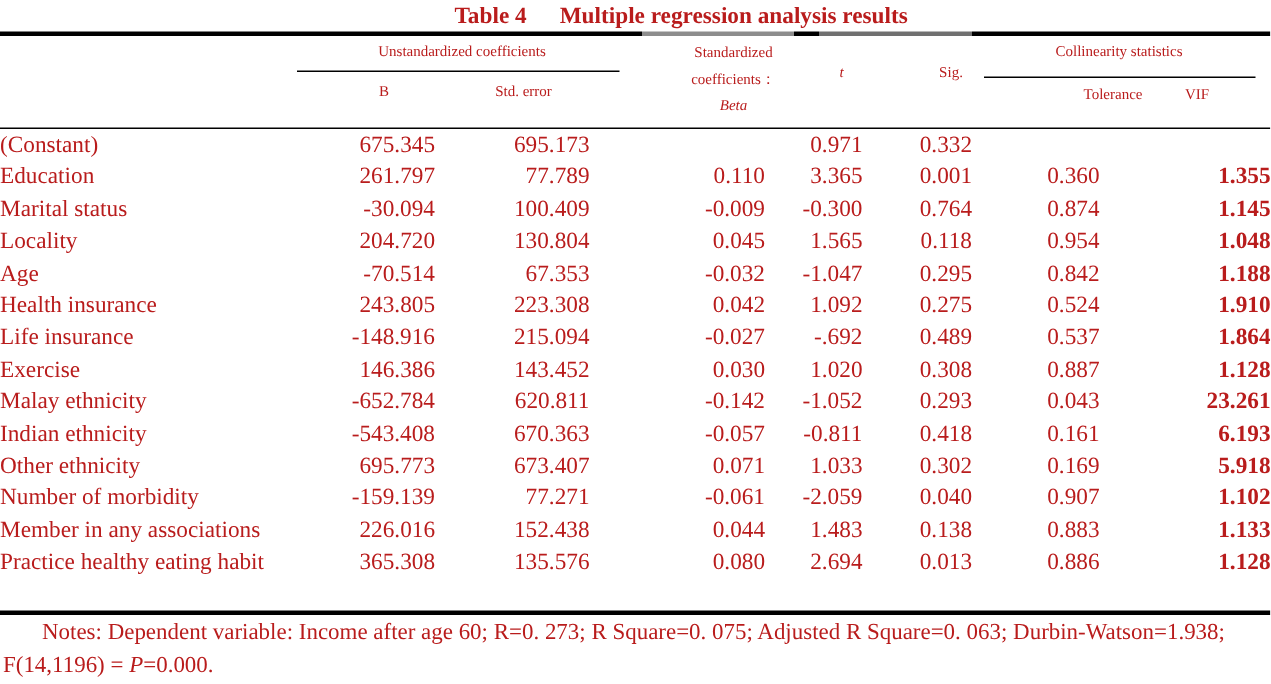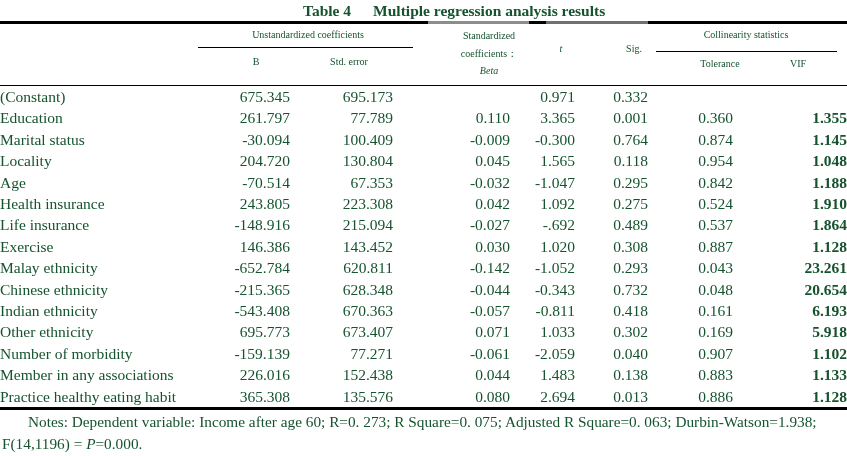--- a/index.html
+++ b/index.html
@@ -1,20 +1,20 @@
 <!DOCTYPE html>
 <html><head>
 <meta charset="utf-8">
 <style>
   html,body{margin:0;padding:0;background:#ffffff;}
   .page{
     position:relative;
     width:847px;height:456px;
     background:#ffffff;
-    color:#14532d;
+    color:#b91c1c;
     font-family:"Liberation Serif", serif;
     overflow:hidden;
   }
   .title{
     position:absolute;left:303px;top:2px;
     display:flex;gap:22px;
     font-weight:bold;font-size:15.5px;white-space:nowrap;
   }
   .rule-top{
     position:absolute;left:0;top:21px;width:847px;height:3px;
@@ -33,21 +33,21 @@
   .h{position:absolute;white-space:nowrap;transform:translateX(-50%);}
   .h-unstd{left:308px;top:5px;}
   .u1{position:absolute;left:198px;top:23px;width:215px;height:1px;background:#000;}
   .h-b{left:256px;top:32px;}
   .h-se{left:349px;top:32px;}
   .h-std{left:489px;top:3px;text-align:center;line-height:17.5px;}
   .h-t{left:561px;top:19px;font-style:italic;}
   .h-sig{left:634px;top:19px;}
   .h-coll{left:746px;top:5px;}
   .u2{position:absolute;left:656px;top:27px;width:181px;height:1px;background:#000;}
-  .h-tol{left:720px;top:34px;}
+  .h-tol{left:742px;top:34px;}
   .h-vif{left:798px;top:34px;}
   .em{font-style:italic;}
 
   table.body{
     position:absolute;left:0;top:86px;width:847px;
     border-collapse:collapse;table-layout:fixed;
     font-size:15.5px;
   }
   table.body td{
     padding:0;height:21.4px;line-height:21.4px;
@@ -193,30 +193,20 @@
       <td class="c-label">Malay ethnicity</td>
       <td class="num">-652.784</td>
       <td class="num">620.811</td>
       <td class="num">-0.142</td>
       <td class="num">-1.052</td>
       <td class="num">0.293</td>
       <td class="num">0.043</td>
       <td class="num c-vif">23.261</td>
     </tr>
         <tr>
-      <td class="c-label">Chinese ethnicity</td>
-      <td class="num">-215.365</td>
-      <td class="num">628.348</td>
-      <td class="num">-0.044</td>
-      <td class="num">-0.343</td>
-      <td class="num">0.732</td>
-      <td class="num">0.048</td>
-      <td class="num c-vif">20.654</td>
-    </tr>
-        <tr>
       <td class="c-label">Indian ethnicity</td>
       <td class="num">-543.408</td>
       <td class="num">670.363</td>
       <td class="num">-0.057</td>
       <td class="num">-0.811</td>
       <td class="num">0.418</td>
       <td class="num">0.161</td>
       <td class="num c-vif">6.193</td>
     </tr>
         <tr>

